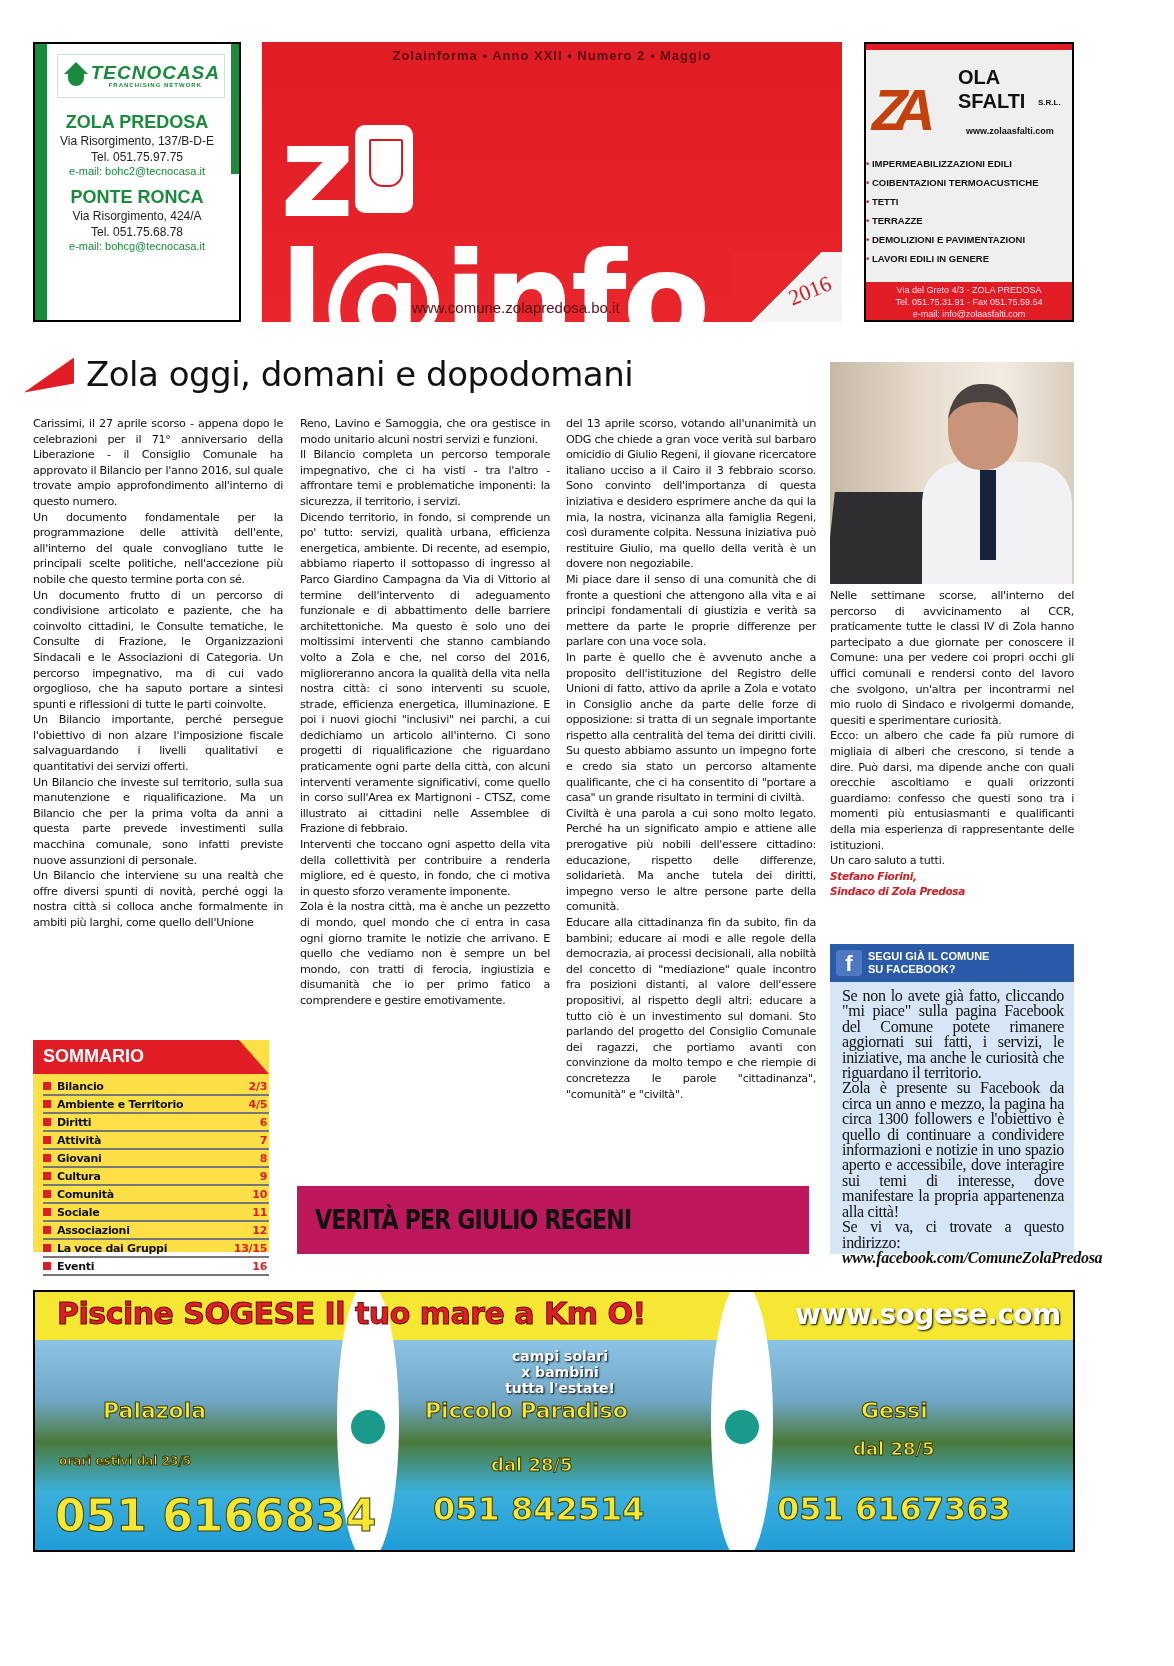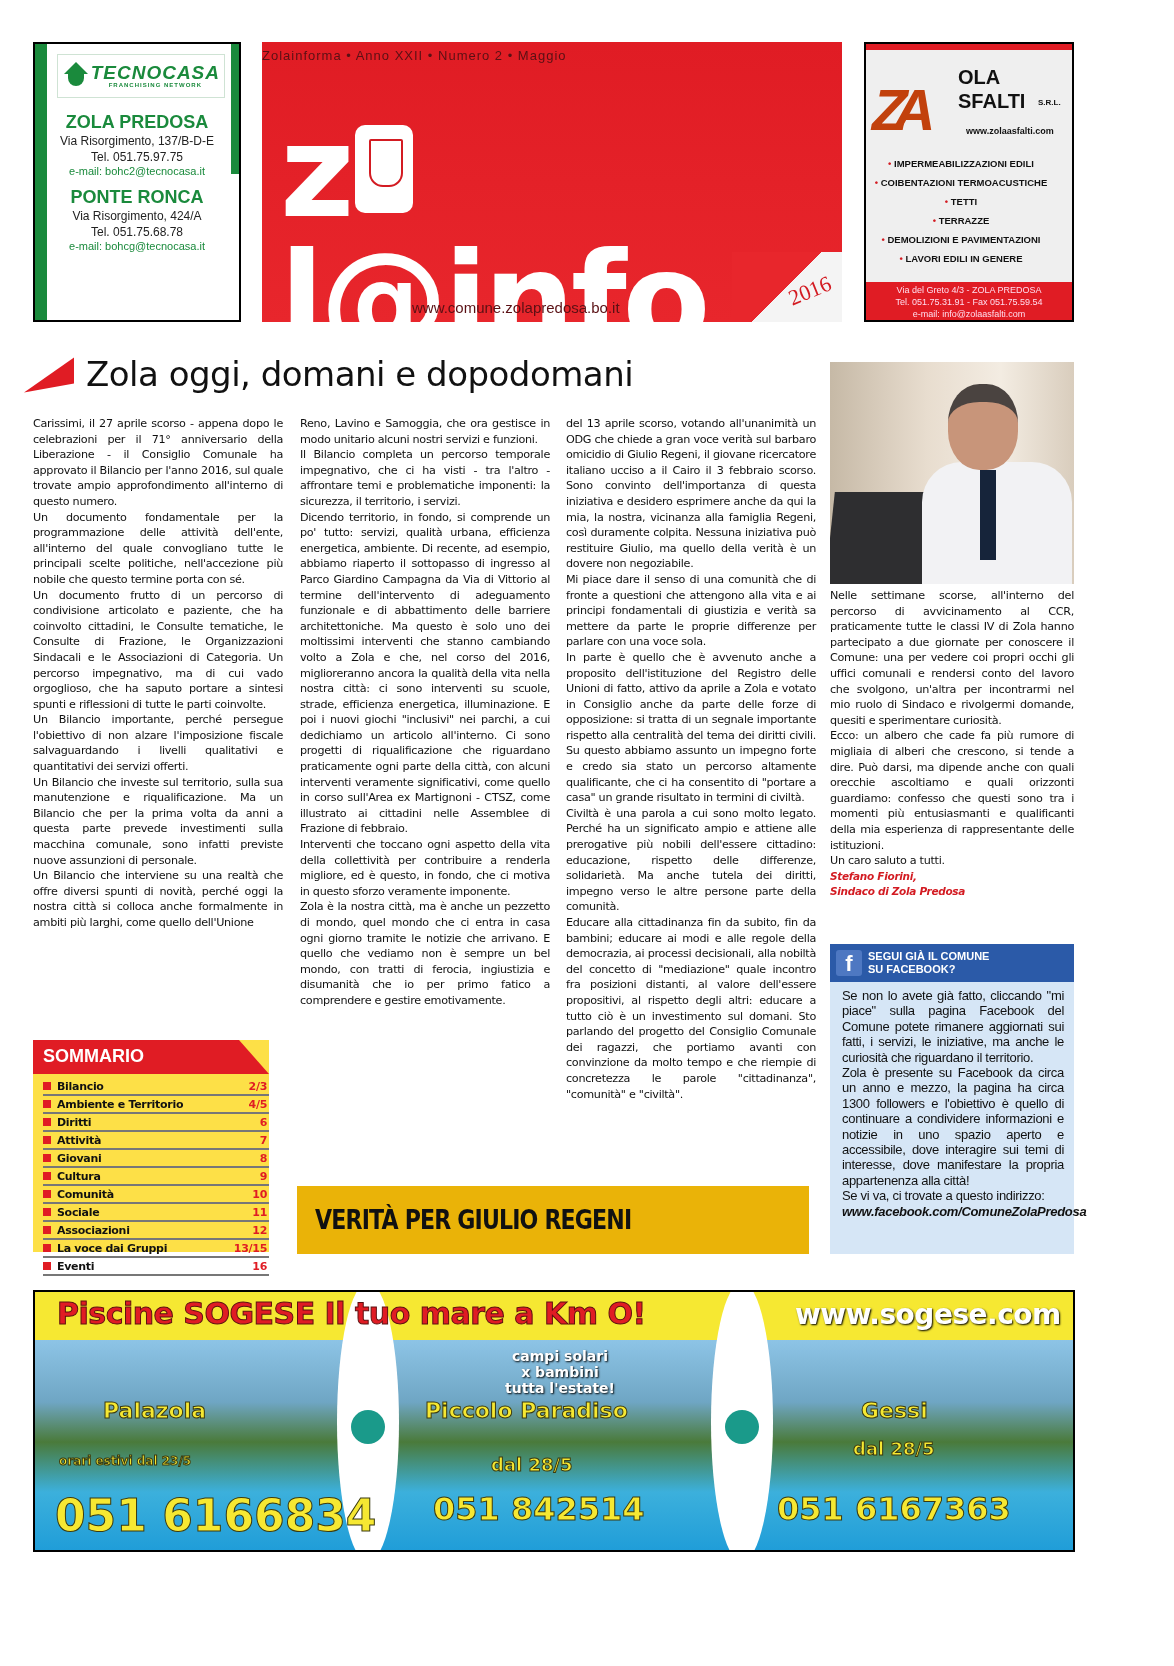--- a/index.html
+++ b/index.html
@@ -13,36 +13,36 @@
 #tecno .house:after{content:"";position:absolute;left:6px;top:12px;width:16px;height:12px;background:#1a8a3c;border-radius:0 0 8px 8px}
 #tecno .brand{font-weight:bold;font-size:19px;font-style:italic;letter-spacing:1px;line-height:18px}
 #tecno .brand-sub{font-size:6px;letter-spacing:1px;color:#1a8a3c;font-weight:bold}
 #tecno .side{position:absolute;left:0;top:0;bottom:0;width:12px;background:#1a8a3c}
 #tecno .side2{position:absolute;right:0;top:0;height:130px;width:8px;background:#1a8a3c}
 #tecno .city{font-weight:bold;font-size:18px;margin-top:14px}
 #tecno .line{font-size:12px;color:#222;line-height:16px}
 #tecno .mail{font-size:11px;color:#1a8a3c}
 
 #mast{left:262px;top:42px;width:580px;height:280px;background:linear-gradient(#e01c24,#e8262c);color:#fff}
-#mast .issue{position:absolute;left:0;right:0;top:6px;text-align:left;font-size:13px;color:#5a1014;letter-spacing:1px;font-weight:normal}
+#mast .issue{position:absolute;left:0;right:0;top:6px;text-align:center;font-size:13px;color:#5a1014;letter-spacing:1px;font-weight:bold}
 #mast .logo{position:absolute;left:18px;top:66px;font-size:128px;font-weight:bold;letter-spacing:-4px;line-height:1;font-family:"DejaVu Sans",sans-serif}
 #mast .crest{display:inline-block;width:58px;height:88px;background:#fff;border-radius:10px;vertical-align:middle;margin:0 4px;position:relative;top:-12px}
 #mast .crest:after{content:"";position:absolute;left:14px;top:14px;width:30px;height:44px;border:2px solid #d31b22;border-radius:2px 2px 14px 14px}
 #mast .url{position:absolute;left:150px;bottom:6px;font-size:15px;color:#5a1014}
 #mast .curl{position:absolute;right:0;bottom:0;width:110px;height:70px;background:linear-gradient(135deg,#e8262c 50%,#f4f4f4 50%)}
 #mast .year{position:absolute;right:10px;bottom:18px;font-family:"Liberation Serif",serif;font-size:22px;color:#d31b22;transform:rotate(-22deg)}
 
 #asfa{left:864px;top:42px;width:210px;height:280px;border:2px solid #000;background:#efefef}
 #asfa .top{height:6px;background:#e01c24}
 #asfa .za{position:absolute;left:6px;top:32px;font-size:58px;font-weight:bold;color:#c2410c;font-style:italic;letter-spacing:-14px}
 #asfa .n1,#asfa .n2{position:absolute;left:92px;font-weight:bold;font-size:20px;color:#111}
 #asfa .n1{top:22px}#asfa .n2{top:46px}
 #asfa .srl{position:absolute;left:172px;top:54px;font-size:8px;font-weight:bold}
 #asfa .web{position:absolute;left:100px;top:82px;font-size:9px;font-weight:bold}
-#asfa ul{position:absolute;left:0;right:16px;top:110px;list-style:none;text-align:center}
+#asfa ul{position:absolute;left:0;right:16px;top:110px;list-style:none;text-align:left}
 #asfa li{font-size:9.5px;font-weight:bold;line-height:19px;color:#111}
 #asfa li:before{content:"• ";color:#d31b22}
 #asfa .foot{position:absolute;left:0;right:0;bottom:0;height:38px;background:#e01c24;color:#fde;text-align:center;font-size:9px;line-height:12px;padding-top:2px}
 
 #headline{left:24px;top:352px;width:780px;height:44px;display:flex;align-items:center}
 .flag{width:52px;height:40px;position:relative;margin-right:10px}
 .flag:before{content:"";position:absolute;left:0;top:8px;border-left:50px solid transparent;border-bottom:26px solid #e01c24;transform:skewY(-10deg)}
 #headline h1{font-size:34px;font-weight:normal;color:#111;font-family:"DejaVu Sans",sans-serif;letter-spacing:-0.5px}
 
 .col{font-size:11.2px;line-height:15.6px;text-align:justify;font-family:"DejaVu Sans",sans-serif;letter-spacing:-0.3px}
@@ -59,27 +59,27 @@
 #photo .tie{position:absolute;left:150px;top:108px;width:16px;height:90px;background:#16243a}
 #photo .laptop{position:absolute;left:0;top:130px;width:150px;height:92px;background:#2e2e30;transform:skewX(-6deg)}
 
 #somm{left:33px;top:1040px;width:236px;height:212px;background:#fde047}
 #somm .hd{height:34px;background:#e01c24;color:#fff;font-size:18px;font-weight:bold;padding:6px 0 0 10px;position:relative;margin-right:30px}
 #somm .hd:after{content:"";position:absolute;right:-30px;top:0;border-left:30px solid #e01c24;border-top:34px solid transparent}
 #somm .row{display:flex;justify-content:space-between;margin:0 0 0 10px;border-bottom:2px solid #777;height:18px;align-items:center;font-size:11px;font-weight:bold;font-family:"DejaVu Sans",sans-serif;letter-spacing:-0.3px}
 #somm .row .l:before{content:"";display:inline-block;width:8px;height:8px;background:#e01c24;margin-right:6px}
 #somm .row .p{color:#e01c24;padding-right:2px}
 
-#regeni{left:297px;top:1186px;width:512px;height:68px;background:#eab308;display:flex;align-items:center;padding-left:18px}
+#regeni{left:297px;top:1186px;width:512px;height:68px;background:#be185d;display:flex;align-items:center;padding-left:18px}
 #regeni span{font-size:26px;font-weight:bold;color:#111;font-family:"DejaVu Sans",sans-serif;letter-spacing:-1px;transform:scaleX(0.85);transform-origin:left}
 
 #fb{left:830px;top:944px;width:244px;height:310px;background:#d6e6f6}
 #fb .hd{height:38px;background:#2b5aa8;color:#fff;font-size:11px;font-weight:bold;display:flex;align-items:center;padding-left:6px;line-height:13px}
 #fb .f{width:26px;height:26px;background:#4e78c2;border-radius:3px;color:#fff;font-weight:bold;font-size:22px;text-align:center;line-height:28px;margin-right:6px}
-#fb .body{padding:6px 10px 0 12px;font-size:13px;line-height:15.4px;text-align:justify;font-family:Liberation Sans, sans-serif;letter-spacing:-0.3px}
+#fb .body{padding:6px 10px 0 12px;font-size:16px;line-height:15.4px;text-align:justify;font-family:Liberation Serif, serif;letter-spacing:-0.3px}
 #fb .link{font-style:italic;font-weight:bold}
 
 #sog{left:33px;top:1290px;width:1042px;height:262px;border:2px solid #000;overflow:hidden;background:linear-gradient(#f6e832 0 48px,#8dc4e6 48px,#6fa6c4 110px,#4a7a3a 150px,#3cb0dc 200px,#1e9cd8 262px)}
 #sog .t{position:absolute;font-weight:bold;color:#e01c24;-webkit-text-stroke:1px #5a1010;font-family:"DejaVu Sans",sans-serif}
 #sog .y{position:absolute;font-weight:bold;color:#f6e832;-webkit-text-stroke:1px #3a3a10;font-family:"DejaVu Sans",sans-serif}
 #sog .w{position:absolute;font-weight:bold;color:#fff;font-family:"DejaVu Sans",sans-serif;text-shadow:1px 1px 2px #000}
 #sog .board{position:absolute;top:-10px;width:62px;height:280px;background:#fff;border-radius:50%}
 #sog .ball{position:absolute;width:34px;height:34px;border-radius:50%;background:#1a9a8a}
 </style>
 </head>

